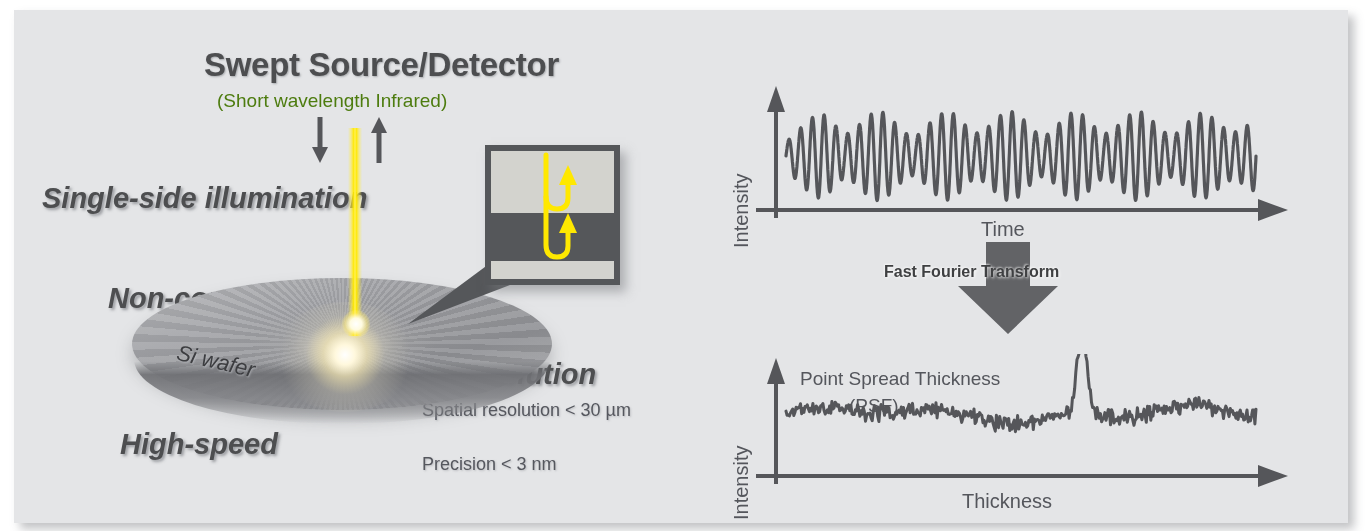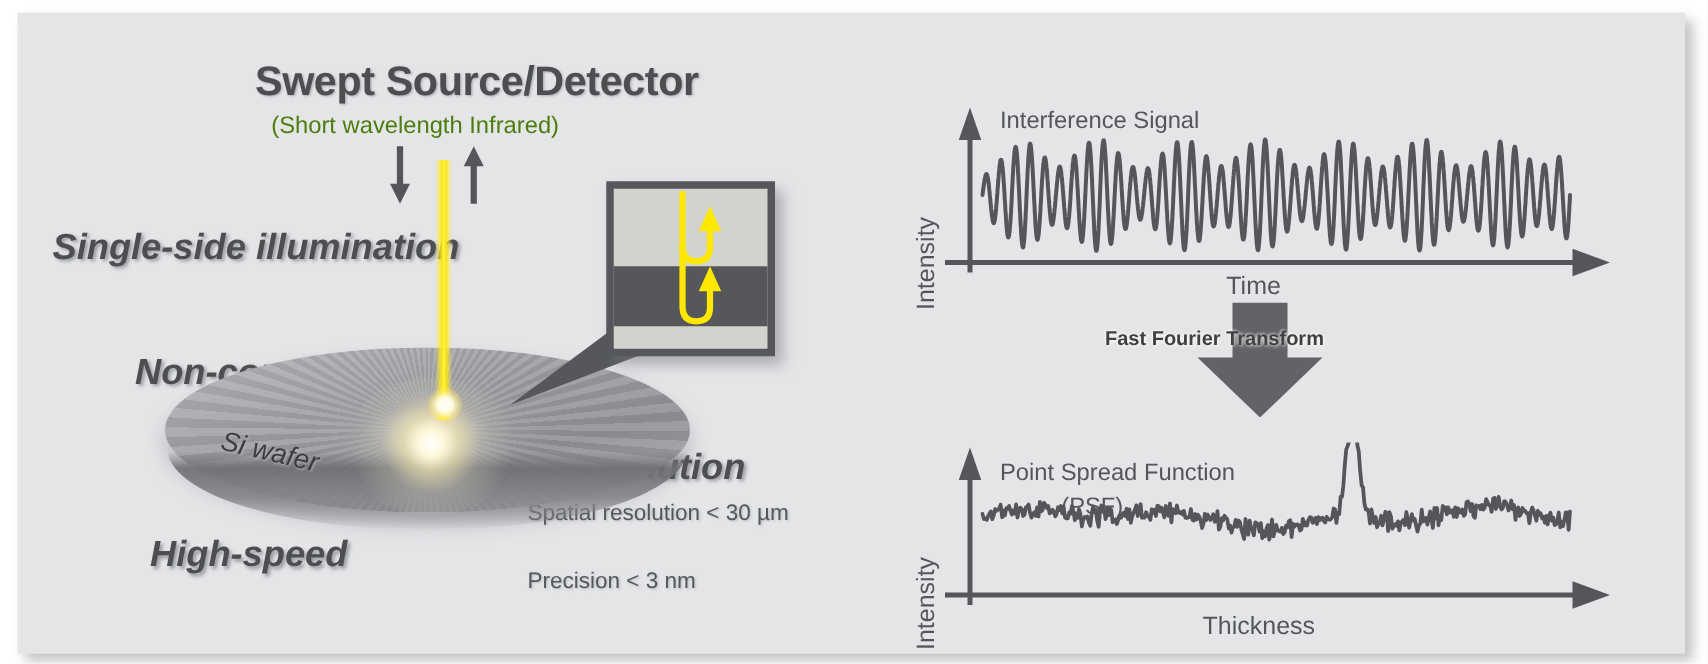--- a/index.html
+++ b/index.html
@@ -111,21 +111,20 @@
           <path d="M55 4 L55 46 Q55 58 66 58 Q77 58 77 47 L77 33" stroke="#ffe800" stroke-width="5" fill="none" stroke-linecap="round"></path>
           <polygon points="77,14 68,34 86,34" fill="#ffe800"></polygon>
           <path d="M55 46 L55 94 Q55 106 66 106 Q77 106 77 95 L77 81" stroke="#ffe800" stroke-width="5" fill="none" stroke-linecap="round"></path>
           <polygon points="77,62 68,82 86,82" fill="#ffe800"></polygon>
         </svg>
       </div>
     </div>
 
     <div class="abs" style="left:690px;top:60px;width:600px;height:170px;">
       <div class="abs t-ax rot" style="left:26px;top:178px;">Intensity</div>
-      <div class="abs t-cap" style="left:96px;top:16px;">Interference Signal</div>
       <svg class="abs" style="left:36px;top:8px;" width="564" height="152">
 
         <line x1="36" y1="140" x2="36" y2="30" stroke="#55565a" stroke-width="4"></line>
         <polygon points="36,8 27,34 45,34" fill="#55565a"></polygon>
 
         <line x1="16" y1="132" x2="520" y2="132" stroke="#55565a" stroke-width="4"></line>
         <polygon points="548,132 518,121 518,143" fill="#55565a"></polygon>
 
         <polyline id="trace-top" fill="none" stroke="#55565a" stroke-width="3.2" stroke-linejoin="round" stroke-linecap="round" points="46.0,78.0 46.2,76.1 46.5,74.3 46.7,72.4 47.0,70.5 47.2,68.8 47.5,67.1 47.7,65.6 48.0,64.3 48.2,63.2 48.5,62.3 48.7,61.6 49.0,61.3 49.2,61.2 49.5,61.5 49.7,62.0 50.0,62.9 50.2,64.0 50.5,65.5 50.7,67.2 50.9,69.1 51.2,71.3 51.4,73.6 51.7,76.1 51.9,78.6 52.2,81.3 52.4,83.9 52.7,86.5 52.9,89.0 53.2,91.3 53.4,93.5 53.7,95.4 53.9,97.1 54.2,98.5 54.4,99.5 54.7,100.2 54.9,100.5 55.2,100.4 55.4,99.9 55.6,99.0 55.9,97.7 56.1,96.0 56.4,93.9 56.6,91.6 56.9,88.9 57.1,86.0 57.4,82.9 57.6,79.7 57.9,76.3 58.1,72.9 58.4,69.6 58.6,66.3 58.9,63.2 59.1,60.3 59.4,57.6 59.6,55.3 59.9,53.3 60.1,51.8 60.3,50.6 60.6,50.0 60.8,49.8 61.1,50.1 61.3,50.9 61.6,52.2 61.8,54.0 62.1,56.3 62.3,58.9 62.6,62.0 62.8,65.4 63.1,69.1 63.3,72.9 63.6,77.0 63.8,81.1 64.1,85.2 64.3,89.3 64.6,93.2 64.8,96.9 65.0,100.4 65.3,103.5 65.5,106.1 65.8,108.4 66.0,110.1 66.3,111.3 66.5,111.9 66.8,111.9 67.0,111.3 67.3,110.1 67.5,108.4 67.8,106.1 68.0,103.2 68.3,99.9 68.5,96.1 68.8,91.9 69.0,87.5 69.3,82.8 69.5,78.0 69.7,73.1 70.0,68.3 70.2,63.6 70.5,59.1 70.7,55.0 71.0,51.1 71.2,47.8 71.5,44.9 71.7,42.6 72.0,40.9 72.2,39.9 72.5,39.5 72.7,39.7 73.0,40.7 73.2,42.3 73.5,44.6 73.7,47.4 74.0,50.8 74.2,54.7 74.4,59.1 74.7,63.8 74.9,68.8 75.2,74.0 75.4,79.3 75.7,84.7 75.9,89.9 76.2,95.0 76.4,99.8 76.7,104.2 76.9,108.3 77.2,111.8 77.4,114.8 77.7,117.1 77.9,118.8 78.2,119.7 78.4,120.0 78.7,119.5 78.9,118.2 79.1,116.3 79.4,113.7 79.6,110.4 79.9,106.5 80.1,102.1 80.4,97.3 80.6,92.1 80.9,86.6 81.1,80.9 81.4,75.1 81.6,69.5 81.9,64.0 82.1,58.8 82.4,54.1 82.6,49.8 82.9,46.0 83.1,42.8 83.4,40.3 83.6,38.5 83.8,37.3 84.1,36.9 84.3,37.2 84.6,38.2 84.8,39.9 85.1,42.3 85.3,45.2 85.6,48.7 85.8,52.7 86.1,57.0 86.3,61.7 86.6,66.6 86.8,71.6 87.1,76.7 87.3,81.8 87.6,86.7 87.8,91.4 88.1,95.9 88.3,100.0 88.5,103.6 88.8,106.7 89.0,109.4 89.3,111.4 89.5,112.8 89.8,113.6 90.0,113.8 90.3,113.3 90.5,112.3 90.8,110.6 91.0,108.4 91.3,105.7 91.5,102.6 91.8,99.0 92.0,95.2 92.3,91.1 92.5,86.8 92.8,82.4 93.0,78.0 93.2,73.7 93.5,69.5 93.7,65.5 94.0,61.8 94.2,58.5 94.5,55.5 94.7,53.0 95.0,51.0 95.2,49.4 95.5,48.4 95.7,48.0 96.0,48.0 96.2,48.6 96.5,49.7 96.7,51.3 97.0,53.3 97.2,55.7 97.5,58.4 97.7,61.5 97.9,64.7 98.2,68.2 98.4,71.7 98.7,75.3 98.9,78.9 99.2,82.4 99.4,85.7 99.7,88.9 99.9,91.8 100.2,94.3 100.4,96.6 100.7,98.5 100.9,100.0 101.2,101.0 101.4,101.7 101.7,101.9 101.9,101.7 102.2,101.1 102.4,100.0 102.6,98.7 102.9,97.0 103.1,95.0 103.4,92.7 103.6,90.3 103.9,87.7 104.1,84.9 104.4,82.2 104.6,79.4 104.9,76.6 105.1,73.9 105.4,71.1 105.6,68.5 105.9,66.0 106.1,63.6 106.4,61.5 106.6,59.6 106.9,58.1 107.1,56.8 107.3,55.9 107.6,55.4 107.8,55.3 108.1,55.6 108.3,56.3 108.6,57.4 108.8,58.8 109.1,60.7 109.3,62.8 109.6,65.3 109.8,68.0 110.1,70.9 110.3,74.0 110.6,77.2 110.8,80.4 111.1,83.7 111.3,86.9 111.6,90.0 111.8,92.9 112.0,95.6 112.3,98.0 112.5,100.1 112.8,101.9 113.0,103.2 113.3,104.1 113.5,104.5 113.8,104.5 114.0,104.1 114.3,103.1 114.5,101.7 114.8,99.9 115.0,97.6 115.3,95.0 115.5,92.1 115.8,88.8 116.0,85.4 116.3,81.7 116.5,78.0 116.7,74.2 117.0,70.4 117.2,66.7 117.5,63.1 117.7,59.7 118.0,56.6 118.2,53.8 118.5,51.4 118.7,49.4 119.0,47.9 119.2,46.9 119.5,46.5 119.7,46.6 120.0,47.2 120.2,48.4 120.5,50.2 120.7,52.5 121.0,55.2 121.2,58.4 121.4,62.0 121.7,66.0 121.9,70.2 122.2,74.6 122.4,79.1 122.7,83.7 122.9,88.3 123.2,92.7 123.4,97.0 123.7,100.9 123.9,104.5 124.2,107.7 124.4,110.5 124.7,112.6 124.9,114.2 125.2,115.2 125.4,115.5 125.7,115.2 125.9,114.2 126.1,112.6 126.4,110.3 126.6,107.4 126.9,104.0 127.1,100.1 127.4,95.7 127.6,90.9 127.9,85.9 128.1,80.7 128.4,75.3 128.6,70.0 128.9,64.8 129.1,59.7 129.4,55.0 129.6,50.7 129.9,46.8 130.1,43.4 130.4,40.6 130.6,38.5 130.8,37.0 131.1,36.2 131.3,36.2 131.6,36.9 131.8,38.4 132.1,40.5 132.3,43.3 132.6,46.7 132.8,50.7 133.1,55.2 133.3,60.1 133.6,65.4 133.8,70.9 134.1,76.6 134.3,82.3 134.6,88.0 134.8,93.5 135.1,98.8 135.3,103.7 135.5,108.3 135.8,112.3 136.0,115.7 136.3,118.5 136.5,120.6 136.8,122.0 137.0,122.6 137.3,122.4 137.5,121.5 137.8,119.7 138.0,117.3 138.3,114.1 138.5,110.3 138.8,105.9 139.0,101.0 139.3,95.6 139.5,90.0 139.8,84.1 140.0,78.0 140.2,72.0 140.5,66.1 140.7,60.4 141.0,55.2 141.2,50.3 141.5,46.0 141.7,42.3 142.0,39.3 142.2,36.9 142.5,35.3 142.7,34.4 143.0,34.3 143.2,35.0 143.5,36.4 143.7,38.5 144.0,41.3 144.2,44.7 144.5,48.7 144.7,53.1 144.9,58.0 145.2,63.1 145.4,68.4 145.7,73.9 145.9,79.4 146.2,84.8 146.4,90.0 146.7,95.0 146.9,99.6 147.2,103.8 147.4,107.6 147.7,110.7 147.9,113.3 148.2,115.2 148.4,116.5 148.7,117.1 148.9,117.0 149.2,116.2 149.4,114.7 149.6,112.7 149.9,110.0 150.1,106.8 150.4,103.2 150.6,99.1 150.9,94.7 151.1,90.1 151.4,85.3 151.6,80.4 151.9,75.6 152.1,70.8 152.4,66.3 152.6,62.0 152.9,58.0 153.1,54.5 153.4,51.5 153.6,48.9 153.9,46.9 154.1,45.5 154.3,44.6 154.6,44.4 154.8,44.7 155.1,45.6 155.3,47.1 155.6,49.1 155.8,51.5 156.1,54.4 156.3,57.7 156.6,61.2 156.8,65.0 157.1,68.9 157.3,72.9 157.6,77.0 157.8,81.0 158.1,84.9 158.3,88.5 158.6,92.0 158.8,95.1 159.0,97.9 159.3,100.2 159.5,102.2 159.8,103.6 160.0,104.6 160.3,105.1 160.5,105.2 160.8,104.7 161.0,103.8 161.3,102.5 161.5,100.7 161.8,98.6 162.0,96.2 162.3,93.5 162.5,90.6 162.8,87.6 163.0,84.4 163.3,81.2 163.5,78.0 163.7,74.9 164.0,71.8 164.2,68.9 164.5,66.2 164.7,63.7 165.0,61.4 165.2,59.5 165.5,58.0 165.7,56.8 166.0,55.9 166.2,55.5 166.5,55.5 166.7,55.8 167.0,56.6 167.2,57.7 167.5,59.1 167.7,60.9 168.0,63.0 168.2,65.2 168.4,67.7 168.7,70.4 168.9,73.1 169.2,75.9 169.4,78.7 169.7,81.5 169.9,84.1 170.2,86.7 170.4,89.0 170.7,91.2 170.9,93.0 171.2,94.6 171.4,95.9 171.7,96.9 171.9,97.5 172.2,97.8 172.4,97.7 172.7,97.3 172.9,96.5 173.1,95.5 173.4,94.1 173.6,92.5 173.9,90.7 174.1,88.6 174.4,86.4 174.6,84.1 174.9,81.7 175.1,79.2 175.4,76.8 175.6,74.3 175.9,71.8 176.1,69.4 176.4,67.0 176.6,64.8 176.9,62.8 177.1,61.0 177.4,59.5 177.6,58.2 177.8,57.3 178.1,56.7 178.3,56.5 178.6,56.7 178.8,57.3 179.1,58.2 179.3,59.5 179.6,61.2 179.8,63.2 180.1,65.6 180.3,68.2 180.6,71.0 180.8,74.0 181.1,77.2 181.3,80.4 181.6,83.7 181.8,86.9 182.1,90.1 182.3,93.0 182.5,95.8 182.8,98.3 183.0,100.5 183.3,102.3 183.5,103.8 183.8,104.8 184.0,105.3 184.3,105.4 184.5,105.0 184.8,104.1 185.0,102.7 185.3,100.9 185.5,98.6 185.8,95.9 186.0,92.8 186.3,89.4 186.5,85.8 186.8,82.0 187.0,78.0 187.2,74.0 187.5,69.9 187.7,66.0 188.0,62.2 188.2,58.6 188.5,55.4 188.7,52.4 189.0,49.9 189.2,47.9 189.5,46.3 189.7,45.3 190.0,44.9 190.2,45.0 190.5,45.7 190.7,47.0 191.0,48.9 191.2,51.3 191.5,54.2 191.7,57.6 191.9,61.3 192.2,65.5 192.4,69.9 192.7,74.5 192.9,79.2 193.2,84.0 193.4,88.7 193.7,93.3 193.9,97.7 194.2,101.7 194.4,105.5 194.7,108.8 194.9,111.5 195.2,113.8 195.4,115.4 195.7,116.4 195.9,116.7 196.2,116.3 196.4,115.3 196.6,113.6 196.9,111.2 197.1,108.2 197.4,104.7 197.6,100.6 197.9,96.1 198.1,91.3 198.4,86.1 198.6,80.7 198.9,75.3 199.1,69.8 199.4,64.5 199.6,59.4 199.9,54.6 200.1,50.2 200.4,46.2 200.6,42.9 200.9,40.1 201.1,37.9 201.3,36.5 201.6,35.8 201.8,35.8 202.1,36.5 202.3,38.0 202.6,40.2 202.8,43.1 203.1,46.5 203.3,50.6 203.6,55.1 203.8,60.1 204.1,65.4 204.3,70.9 204.6,76.6 204.8,82.3 205.1,88.0 205.3,93.5 205.6,98.7 205.8,103.6 206.0,108.1 206.3,112.1 206.5,115.5 206.8,118.2 207.0,120.3 207.3,121.6 207.5,122.1 207.8,121.9 208.0,120.9 208.3,119.2 208.5,116.7 208.8,113.6 209.0,109.8 209.3,105.5 209.5,100.6 209.8,95.3 210.0,89.7 210.3,83.9 210.5,78.0 210.7,72.1 211.0,66.3 211.2,60.8 211.5,55.7 211.7,51.0 212.0,46.9 212.2,43.3 212.5,40.3 212.7,38.1 213.0,36.6 213.2,35.8 213.5,35.7 213.7,36.4 214.0,37.8 214.2,39.9 214.5,42.6 214.7,46.0 215.0,49.8 215.2,54.1 215.4,58.8 215.7,63.7 215.9,68.8 216.2,74.1 216.4,79.3 216.7,84.5 216.9,89.4 217.2,94.2 217.4,98.6 217.7,102.5 217.9,106.0 218.2,109.0 218.4,111.4 218.7,113.2 218.9,114.3 219.2,114.8 219.4,114.7 219.7,113.9 219.9,112.5 220.1,110.5 220.4,108.0 220.6,104.9 220.9,101.5 221.1,97.7 221.4,93.6 221.6,89.2 221.9,84.8 222.1,80.3 222.4,75.8 222.6,71.4 222.9,67.2 223.1,63.2 223.4,59.5 223.6,56.3 223.9,53.4 224.1,51.1 224.4,49.2 224.6,47.9 224.8,47.1 225.1,46.9 225.3,47.2 225.6,48.1 225.8,49.4 226.1,51.3 226.3,53.5 226.6,56.2 226.8,59.2 227.1,62.5 227.3,66.0 227.6,69.6 227.8,73.3 228.1,77.1 228.3,80.8 228.6,84.3 228.8,87.7 229.1,90.9 229.3,93.8 229.5,96.3 229.8,98.5 230.0,100.3 230.3,101.7 230.5,102.6 230.8,103.1 231.0,103.1 231.3,102.7 231.5,101.8 231.8,100.6 232.0,99.0 232.3,97.1 232.5,94.8 232.8,92.3 233.0,89.7 233.3,86.8 233.5,83.9 233.8,80.9 234.0,78.0 234.2,75.1 234.5,72.2 234.7,69.4 235.0,66.7 235.2,64.1 235.5,61.8 235.7,59.8 236.0,58.1 236.2,56.7 236.5,55.7 236.7,55.0 237.0,54.8 237.2,54.9 237.5,55.5 237.7,56.4 238.0,57.8 238.2,59.5 238.5,61.6 238.7,63.9 238.9,66.6 239.2,69.4 239.4,72.4 239.7,75.6 239.9,78.8 240.2,82.0 240.4,85.2 240.7,88.3 240.9,91.2 241.2,93.9 241.4,96.4 241.7,98.5 241.9,100.3 242.2,101.8 242.4,102.8 242.7,103.4 242.9,103.5 243.2,103.2 243.4,102.5 243.6,101.3 243.9,99.7 244.1,97.7 244.4,95.4 244.6,92.7 244.9,89.8 245.1,86.6 245.4,83.2 245.6,79.8 245.9,76.2 246.1,72.7 246.4,69.1 246.6,65.7 246.9,62.4 247.1,59.3 247.4,56.5 247.6,54.1 247.9,52.0 248.1,50.4 248.3,49.2 248.6,48.5 248.8,48.3 249.1,48.6 249.3,49.5 249.6,50.9 249.8,52.8 250.1,55.1 250.3,57.9 250.6,61.2 250.8,64.7 251.1,68.6 251.3,72.7 251.6,76.9 251.8,81.3 252.1,85.6 252.3,89.9 252.6,94.0 252.8,97.9 253.0,101.5 253.3,104.8 253.5,107.6 253.8,109.9 254.0,111.7 254.3,113.0 254.5,113.6 254.8,113.6 255.0,113.0 255.3,111.8 255.5,109.9 255.8,107.5 256.0,104.5 256.3,101.0 256.5,97.0 256.8,92.6 257.0,88.0 257.3,83.1 257.5,78.0 257.7,72.9 258.0,67.8 258.2,62.9 258.5,58.2 258.7,53.8 259.0,49.8 259.2,46.3 259.5,43.2 259.7,40.8 260.0,39.0 260.2,37.9 260.5,37.5 260.7,37.8 261.0,38.8 261.2,40.5 261.5,42.9 261.7,45.9 262.0,49.4 262.2,53.6 262.4,58.1 262.7,63.1 262.9,68.4 263.2,73.8 263.4,79.4 263.7,85.0 263.9,90.5 264.2,95.8 264.4,100.9 264.7,105.6 264.9,109.8 265.2,113.6 265.4,116.7 265.7,119.1 265.9,120.9 266.2,121.9 266.4,122.2 266.7,121.6 266.9,120.3 267.1,118.3 267.4,115.5 267.6,112.1 267.9,108.0 268.1,103.4 268.4,98.3 268.6,92.8 268.9,87.0 269.1,81.0 269.4,75.0 269.6,69.0 269.9,63.2 270.1,57.7 270.4,52.5 270.6,47.9 270.9,43.8 271.1,40.3 271.4,37.5 271.6,35.5 271.8,34.2 272.1,33.6 272.3,33.8 272.6,34.8 272.8,36.6 273.1,39.1 273.3,42.2 273.6,45.9 273.8,50.2 274.1,54.9 274.3,60.0 274.6,65.4 274.8,70.9 275.1,76.6 275.3,82.2 275.6,87.8 275.8,93.1 276.1,98.1 276.3,102.8 276.5,107.0 276.8,110.6 277.0,113.7 277.3,116.1 277.5,117.8 277.8,118.9 278.0,119.2 278.3,118.8 278.5,117.7 278.8,115.9 279.0,113.4 279.3,110.4 279.5,106.8 279.8,102.7 280.0,98.2 280.3,93.4 280.5,88.4 280.8,83.2 281.0,78.0 281.2,72.8 281.5,67.8 281.7,63.0 282.0,58.6 282.2,54.6 282.5,51.0 282.7,48.0 283.0,45.5 283.2,43.7 283.5,42.5 283.7,41.9 284.0,41.9 284.2,42.6 284.5,43.9 284.7,45.8 285.0,48.2 285.2,51.0 285.5,54.3 285.7,58.0 285.9,61.9 286.2,66.1 286.4,70.4 286.7,74.7 286.9,79.1 287.2,83.3 287.4,87.4 287.7,91.2 287.9,94.8 288.2,97.9 288.4,100.7 288.7,103.0 288.9,104.9 289.2,106.2 289.4,107.0 289.7,107.3 289.9,107.1 290.2,106.3 290.4,105.1 290.6,103.5 290.9,101.4 291.1,98.9 291.4,96.2 291.6,93.2 291.9,90.0 292.1,86.6 292.4,83.2 292.6,79.7 292.9,76.3 293.1,73.0 293.4,69.7 293.6,66.7 293.9,63.9 294.1,61.4 294.4,59.1 294.6,57.3 294.9,55.8 295.1,54.7 295.3,54.1 295.6,53.8 295.8,54.0 296.1,54.6 296.3,55.6 296.6,57.0 296.8,58.7 297.1,60.8 297.3,63.1 297.6,65.7 297.8,68.4 298.1,71.3 298.3,74.3 298.6,77.3 298.8,80.2 299.1,83.1 299.3,85.9 299.6,88.5 299.8,90.9 300.0,93.0 300.3,94.8 300.5,96.4 300.8,97.6 301.0,98.4 301.3,98.8 301.5,98.9 301.8,98.7 302.0,98.0 302.3,97.1 302.5,95.8 302.8,94.2 303.0,92.4 303.3,90.3 303.5,88.0 303.8,85.6 304.0,83.1 304.3,80.6 304.5,78.0 304.7,75.4 305.0,72.8 305.2,70.3 305.5,67.8 305.7,65.5 306.0,63.3 306.2,61.4 306.5,59.7 306.7,58.3 307.0,57.2 307.2,56.5 307.5,56.1 307.7,56.2 308.0,56.6 308.2,57.4 308.5,58.6 308.7,60.1 309.0,62.0 309.2,64.3 309.4,66.8 309.7,69.5 309.9,72.5 310.2,75.6 310.4,78.8 310.7,82.1 310.9,85.3 311.2,88.4 311.4,91.5 311.7,94.3 311.9,96.9 312.2,99.2 312.4,101.2 312.7,102.8 312.9,104.0 313.2,104.7 313.4,105.0 313.7,104.8 313.9,104.1 314.1,102.9 314.4,101.3 314.6,99.3 314.9,96.8 315.1,94.0 315.4,90.8 315.6,87.4 315.9,83.7 316.1,79.9 316.4,76.0 316.6,72.1 316.9,68.2 317.1,64.4 317.4,60.8 317.6,57.4 317.9,54.4 318.1,51.7 318.4,49.4 318.6,47.6 318.8,46.2 319.1,45.5 319.3,45.3 319.6,45.7 319.8,46.6 320.1,48.2 320.3,50.2 320.6,52.8 320.8,55.9 321.1,59.5 321.3,63.4 321.6,67.7 321.8,72.2 322.1,76.8 322.3,81.6 322.6,86.3 322.8,91.0 323.1,95.6 323.3,99.8 323.5,103.8 323.8,107.4 324.0,110.5 324.3,113.0 324.5,115.0 324.8,116.4 325.0,117.1 325.3,117.1 325.5,116.4 325.8,115.0 326.0,113.0 326.3,110.3 326.5,107.0 326.8,103.2 327.0,98.8 327.3,94.0 327.5,88.9 327.8,83.5 328.0,78.0 328.2,72.4 328.5,66.9 328.7,61.6 329.0,56.6 329.2,51.9 329.5,47.7 329.7,44.0 330.0,40.8 330.2,38.4 330.5,36.6 330.7,35.5 331.0,35.2 331.2,35.6 331.5,36.8 331.7,38.7 332.0,41.3 332.2,44.5 332.5,48.3 332.7,52.7 332.9,57.5 333.2,62.7 333.4,68.1 333.7,73.7 333.9,79.4 334.2,85.1 334.4,90.7 334.7,96.1 334.9,101.1 335.2,105.8 335.4,110.0 335.7,113.6 335.9,116.6 336.2,119.0 336.4,120.6 336.7,121.5 336.9,121.7 337.2,121.0 337.4,119.6 337.6,117.5 337.9,114.7 338.1,111.3 338.4,107.2 338.6,102.7 338.9,97.7 339.1,92.3 339.4,86.7 339.6,80.9 339.9,75.1 340.1,69.4 340.4,63.9 340.6,58.7 340.9,53.9 341.1,49.6 341.4,45.8 341.6,42.6 341.9,40.1 342.1,38.3 342.3,37.2 342.6,36.8 342.8,37.1 343.1,38.2 343.3,39.9 343.6,42.3 343.8,45.3 344.1,48.8 344.3,52.7 344.6,57.1 344.8,61.7 345.1,66.6 345.3,71.7 345.6,76.7 345.8,81.8 346.1,86.7 346.3,91.3 346.6,95.7 346.8,99.7 347.0,103.3 347.3,106.4 347.5,109.0 347.8,110.9 348.0,112.3 348.3,113.1 348.5,113.2 348.8,112.7 349.0,111.7 349.3,110.0 349.5,107.8 349.8,105.1 350.0,102.0 350.3,98.6 350.5,94.8 350.8,90.7 351.0,86.6 351.3,82.3 351.5,78.0 351.7,73.8 352.0,69.7 352.2,65.8 352.5,62.2 352.7,58.9 353.0,56.0 353.2,53.6 353.5,51.6 353.7,50.0 354.0,49.0 354.2,48.6 354.5,48.6 354.7,49.1 355.0,50.2 355.2,51.7 355.5,53.7 355.7,56.0 356.0,58.7 356.2,61.7 356.4,64.9 356.7,68.3 356.9,71.8 357.2,75.3 357.4,78.9 357.7,82.3 357.9,85.7 358.2,88.8 358.4,91.7 358.7,94.3 358.9,96.6 359.2,98.5 359.4,100.0 359.7,101.1 359.9,101.7 360.2,102.0 360.4,101.8 360.7,101.2 360.9,100.2 361.1,98.9 361.4,97.2 361.6,95.2 361.9,92.9 362.1,90.5 362.4,87.8 362.6,85.1 362.9,82.2 363.1,79.4 363.4,76.6 363.6,73.8 363.9,71.0 364.1,68.3 364.4,65.8 364.6,63.4 364.9,61.3 365.1,59.4 365.4,57.9 365.6,56.7 365.8,55.8 366.1,55.3 366.3,55.2 366.6,55.5 366.8,56.3 367.1,57.4 367.3,58.8 367.6,60.7 367.8,62.9 368.1,65.3 368.3,68.0 368.6,70.9 368.8,74.0 369.1,77.2 369.3,80.4 369.6,83.6 369.8,86.8 370.1,89.8 370.3,92.7 370.5,95.3 370.8,97.7 371.0,99.7 371.3,101.4 371.5,102.7 371.8,103.6 372.0,104.0 372.3,103.9 372.5,103.4 372.8,102.5 373.0,101.1 373.3,99.3 373.5,97.1 373.8,94.5 374.0,91.7 374.3,88.5 374.5,85.1 374.8,81.6 375.0,78.0 375.2,74.3 375.5,70.7 375.7,67.0 376.0,63.6 376.2,60.3 376.5,57.2 376.7,54.5 377.0,52.2 377.2,50.3 377.5,48.8 377.7,47.8 378.0,47.4 378.2,47.5 378.5,48.1 378.7,49.3 379.0,51.0 379.2,53.2 379.5,55.8 379.7,59.0 379.9,62.5 380.2,66.3 380.4,70.4 380.7,74.7 380.9,79.1 381.2,83.6 381.4,88.0 381.7,92.3 381.9,96.5 382.2,100.3 382.4,103.9 382.7,107.0 382.9,109.6 383.2,111.8 383.4,113.3 383.7,114.3 383.9,114.6 384.2,114.3 384.4,113.3 384.6,111.8 384.9,109.5 385.1,106.7 385.4,103.4 385.6,99.5 385.9,95.3 386.1,90.6 386.4,85.7 386.6,80.6 386.9,75.4 387.1,70.2 387.4,65.0 387.6,60.1 387.9,55.5 388.1,51.2 388.4,47.4 388.6,44.0 388.9,41.3 389.1,39.2 389.3,37.7 389.6,36.9 389.8,36.9 390.1,37.6 390.3,39.0 390.6,41.0 390.8,43.8 391.1,47.1 391.3,51.1 391.6,55.5 391.8,60.4 392.1,65.5 392.3,71.0 392.6,76.6 392.8,82.2 393.1,87.9 393.3,93.4 393.6,98.6 393.8,103.5 394.0,108.0 394.3,112.0 394.5,115.5 394.8,118.3 395.0,120.4 395.3,121.7 395.5,122.4 395.8,122.2 396.0,121.3 396.3,119.6 396.5,117.1 396.8,114.0 397.0,110.2 397.3,105.8 397.5,100.9 397.8,95.6 398.0,90.0 398.3,84.0 398.5,78.0 398.7,72.0 399.0,66.1 399.2,60.4 399.5,55.1 399.7,50.3 400.0,46.0 400.2,42.2 400.5,39.1 400.7,36.7 401.0,35.1 401.2,34.2 401.5,34.1 401.7,34.7 402.0,36.1 402.2,38.3 402.5,41.1 402.7,44.5 403.0,48.5 403.2,52.9 403.4,57.8 403.7,62.9 403.9,68.3 404.2,73.8 404.4,79.4 404.7,84.9 404.9,90.2 405.2,95.2 405.4,99.9 405.7,104.2 405.9,108.0 406.2,111.2 406.4,113.9 406.7,115.8 406.9,117.2 407.2,117.8 407.4,117.7 407.7,116.9 407.9,115.4 408.1,113.4 408.4,110.7 408.6,107.4 408.9,103.7 409.1,99.6 409.4,95.1 409.6,90.4 409.9,85.5 410.1,80.5 410.4,75.5 410.6,70.6 410.9,66.0 411.1,61.6 411.4,57.5 411.6,53.9 411.9,50.8 412.1,48.1 412.4,46.1 412.6,44.6 412.8,43.7 413.1,43.4 413.3,43.8 413.6,44.7 413.8,46.2 414.1,48.3 414.3,50.8 414.6,53.7 414.8,57.1 415.1,60.7 415.3,64.6 415.6,68.6 415.8,72.8 416.1,77.0 416.3,81.1 416.6,85.1 416.8,88.9 417.1,92.4 417.3,95.6 417.5,98.5 417.8,100.9 418.0,102.9 418.3,104.5 418.5,105.5 418.8,106.1 419.0,106.1 419.3,105.6 419.5,104.7 419.8,103.3 420.0,101.5 420.3,99.4 420.5,96.9 420.8,94.1 421.0,91.1 421.3,87.9 421.5,84.6 421.8,81.3 422.0,78.0 422.2,74.7 422.5,71.6 422.7,68.5 423.0,65.7 423.2,63.0 423.5,60.7 423.7,58.7 424.0,57.0 424.2,55.7 424.5,54.9 424.7,54.4 425.0,54.3 425.2,54.7 425.5,55.4 425.7,56.6 426.0,58.1 426.2,59.9 426.5,62.1 426.7,64.5 426.9,67.1 427.2,69.9 427.4,72.8 427.7,75.8 427.9,78.7 428.2,81.7 428.4,84.5 428.7,87.3 428.9,89.8 429.2,92.1 429.4,94.1 429.7,95.9 429.9,97.3 430.2,98.4 430.4,99.1 430.7,99.4 430.9,99.3 431.2,98.9 431.4,98.1 431.6,97.0 431.9,95.6 432.1,93.8 432.4,91.8 432.6,89.6 432.9,87.2 433.1,84.7 433.4,82.0 433.6,79.3 433.9,76.7 434.1,73.9 434.4,71.2 434.6,68.6 434.9,66.1 435.1,63.7 435.4,61.5 435.6,59.6 435.9,58.0 436.1,56.7 436.3,55.7 436.6,55.1 436.8,54.9 437.1,55.2 437.3,55.8 437.6,56.8 437.8,58.3 438.1,60.1 438.3,62.3 438.6,64.8 438.8,67.6 439.1,70.6 439.3,73.8 439.6,77.2 439.8,80.6 440.1,84.0 440.3,87.4 440.6,90.7 440.8,93.8 441.0,96.7 441.3,99.3 441.5,101.6 441.8,103.5 442.0,104.9 442.3,105.9 442.5,106.5 442.8,106.5 443.0,106.1 443.3,105.1 443.5,103.6 443.8,101.7 444.0,99.3 444.3,96.5 444.5,93.3 444.8,89.8 445.0,86.1 445.3,82.1 445.5,78.0 445.7,73.8 446.0,69.7 446.2,65.6 446.5,61.7 446.7,58.0 447.0,54.6 447.2,51.6 447.5,49.0 447.7,46.9 448.0,45.2 448.2,44.2 448.5,43.7 448.7,43.8 449.0,44.6 449.2,45.9 449.5,47.8 449.7,50.3 450.0,53.3 450.2,56.8 450.4,60.7 450.7,65.0 450.9,69.6 451.2,74.3 451.4,79.2 451.7,84.2 451.9,89.1 452.2,93.9 452.4,98.4 452.7,102.7 452.9,106.6 453.2,110.0 453.4,112.9 453.7,115.2 453.9,116.9 454.2,118.0 454.4,118.3 454.7,117.9 454.9,116.8 455.1,115.1 455.4,112.6 455.6,109.5 455.9,105.8 456.1,101.6 456.4,96.9 456.6,91.8 456.9,86.4 457.1,80.8 457.4,75.1 457.6,69.5 457.9,64.0 458.1,58.7 458.4,53.9 458.6,49.4 458.9,45.4 459.1,42.0 459.4,39.3 459.6,37.2 459.8,35.9 460.1,35.3 460.3,35.4 460.6,36.3 460.8,37.9 461.1,40.2 461.3,43.1 461.6,46.7 461.8,50.8 462.1,55.4 462.3,60.3 462.6,65.6 462.8,71.0 463.1,76.6 463.3,82.2 463.6,87.7 463.8,93.0 464.1,98.1 464.3,102.8 464.5,107.0 464.8,110.8 465.0,113.9 465.3,116.4 465.5,118.3 465.8,119.4 466.0,119.9 466.3,119.5 466.5,118.5 466.8,116.8 467.0,114.3 467.3,111.3 467.5,107.7 467.8,103.5 468.0,99.0 468.3,94.0 468.5,88.8 468.8,83.5 469.0,78.0 469.2,72.6 469.5,67.3 469.7,62.3 470.0,57.6 470.2,53.3 470.5,49.5 470.7,46.2 471.0,43.5 471.2,41.5 471.5,40.1 471.7,39.4 472.0,39.4 472.2,40.0 472.5,41.4 472.7,43.3 473.0,45.8 473.2,48.8 473.5,52.3 473.7,56.3 473.9,60.5 474.2,65.0 474.4,69.7 474.7,74.4 474.9,79.2 475.2,83.9 475.4,88.4 475.7,92.6 475.9,96.6 476.2,100.2 476.4,103.3 476.7,106.0 476.9,108.1 477.2,109.7 477.4,110.7 477.7,111.2 477.9,111.0 478.2,110.3 478.4,109.0 478.6,107.2 478.9,104.9 479.1,102.1 479.4,99.0 479.6,95.6 479.9,91.9 480.1,88.0 480.4,84.1 480.6,80.0 480.9,76.0 481.1,72.1 481.4,68.3 481.6,64.7 481.9,61.4 482.1,58.4 482.4,55.8 482.6,53.6 482.9,51.8 483.1,50.5 483.3,49.7 483.6,49.5 483.8,49.7 484.1,50.4 484.3,51.6 484.6,53.2 484.8,55.2 485.1,57.7 485.3,60.4 485.6,63.4 485.8,66.7 486.1,70.1 486.3,73.6 486.6,77.1 486.8,80.6 487.1,84.1 487.3,87.3 487.6,90.4 487.8,93.2 488.0,95.8 488.3,98.0 488.5,99.8 488.8,101.2 489.0,102.2 489.3,102.7 489.5,102.9 489.8,102.5 490.0,101.8 490.3,100.7 490.5,99.1 490.8,97.2 491.0,95.1 491.3,92.6 491.5,89.9 491.8,87.1 492.0,84.1 492.3,81.1 492.5,78.0 492.7,75.0 493.0,71.9 493.2,69.0 493.5,66.2 493.7,63.5 494.0,61.1 494.2,59.0 494.5,57.1 494.7,55.7 495.0,54.6 495.2,53.9 495.5,53.6 495.7,53.8 496.0,54.3 496.2,55.3 496.5,56.8 496.7,58.5 497.0,60.7 497.2,63.2 497.4,65.9 497.7,68.9 497.9,72.1 498.2,75.5 498.4,78.9 498.7,82.3 498.9,85.6 499.2,88.9 499.4,92.0 499.7,94.9 499.9,97.5 500.2,99.8 500.4,101.7 500.7,103.2 500.9,104.3 501.2,105.0 501.4,105.2 501.7,104.8 501.9,104.1 502.1,102.8 502.4,101.1 502.6,99.0 502.9,96.5 503.1,93.7 503.4,90.6 503.6,87.2 503.9,83.6 504.1,79.9 504.4,76.1 504.6,72.3 504.9,68.6 505.1,65.0 505.4,61.6 505.6,58.4 505.9,55.5 506.1,53.0 506.4,50.9 506.6,49.3 506.8,48.2 507.1,47.5 507.3,47.4 507.6,47.8 507.8,48.8 508.1,50.3 508.3,52.3 508.6,54.8 508.8,57.7 509.1,61.0 509.3,64.6 509.6,68.5 509.8,72.7 510.1,76.9 510.3,81.2 510.6,85.6 510.8,89.8 511.1,93.9 511.3,97.7 511.5,101.2 511.8,104.4 512.0,107.1 512.3,109.3 512.5,111.0 512.8,112.2 513.0,112.7 513.3,112.6 513.5,112.0 513.8,110.7 514.0,108.9 514.3,106.4 514.5,103.5 514.8,100.1 515.0,96.2 515.3,92.0 515.5,87.5 515.8,82.8 516.0,78.0"></polyline>
       </svg>
@@ -134,21 +133,21 @@
 
     <div class="abs" style="left:940px;top:232px;width:120px;height:92px;">
       <svg width="120" height="92">
         <polygon points="32,0 76,0 76,44 104,44 54,92 4,44 32,44" fill="#5b5c5f" opacity="0.95"></polygon>
       </svg>
     </div>
     <div class="abs t-fft" style="left:870px;top:253px;">Fast Fourier Transform</div>
 
     <div class="abs" style="left:690px;top:340px;width:600px;height:170px;">
       <div class="abs t-ax rot" style="left:26px;top:170px;">Intensity</div>
-      <div class="abs t-cap" style="left:96px;top:18px;">Point Spread Function</div>
+      <div class="abs t-cap" style="left:96px;top:18px;">Point Spread Thickness</div>
       <div class="abs t-cap" style="left:145px;top:45px;">(PSF)</div>
       <svg class="abs" style="left:36px;top:4px;" width="564" height="152">
         <line x1="36" y1="130" x2="36" y2="26" stroke="#55565a" stroke-width="4"></line>
         <polygon points="36,4 27,30 45,30" fill="#55565a"></polygon>
         <line x1="16" y1="122" x2="520" y2="122" stroke="#55565a" stroke-width="4"></line>
         <polygon points="548,122 518,111 518,133" fill="#55565a"></polygon>
         <polyline id="trace-bot" fill="none" stroke="#55565a" stroke-width="3" stroke-linejoin="round" stroke-linecap="round" points="46.0,57.1 47.1,61.3 48.2,60.8 49.4,61.9 50.5,59.0 51.6,56.8 52.7,55.1 53.8,61.4 55.0,58.2 56.1,53.3 57.2,54.7 58.3,53.5 59.4,53.3 60.5,49.7 61.7,59.8 62.8,54.5 63.9,58.4 65.0,52.5 66.1,52.9 67.3,50.8 68.4,54.9 69.5,57.6 70.6,54.3 71.7,56.9 72.9,49.5 74.0,60.0 75.1,53.7 76.2,52.1 77.3,53.1 78.5,58.8 79.6,57.7 80.7,51.9 81.8,51.3 82.9,49.6 84.0,56.3 85.2,60.1 86.3,57.5 87.4,55.9 88.5,58.6 89.6,52.0 90.8,59.2 91.9,47.5 93.0,55.1 94.1,53.8 95.2,48.2 96.4,49.9 97.5,52.3 98.6,50.8 99.7,56.7 100.8,56.1 102.0,53.8 103.1,55.4 104.2,59.1 105.3,57.2 106.4,51.8 107.5,54.1 108.7,50.8 109.8,56.7 110.9,51.2 112.0,60.0 113.1,60.6 114.3,60.6 115.4,55.9 116.5,57.0 117.6,50.7 118.7,55.1 119.9,62.2 121.0,56.8 122.1,60.3 123.2,53.4 124.3,57.4 125.5,67.2 126.6,61.6 127.7,59.6 128.8,60.0 129.9,59.1 131.0,63.6 132.2,66.7 133.3,57.5 134.4,51.6 135.5,55.3 136.6,53.8 137.8,62.7 138.9,67.5 140.0,55.3 141.1,50.4 142.2,55.0 143.4,53.8 144.5,61.3 145.6,52.8 146.7,58.3 147.8,52.5 149.0,53.9 150.1,63.8 151.2,61.9 152.3,61.6 153.4,65.2 154.5,62.2 155.7,58.3 156.8,60.2 157.9,57.3 159.0,56.1 160.1,58.8 161.3,53.0 162.4,61.2 163.5,53.5 164.6,64.3 165.7,59.3 166.9,56.2 168.0,53.6 169.1,50.3 170.2,58.8 171.3,54.1 172.5,49.4 173.6,60.3 174.7,59.8 175.8,60.1 176.9,55.8 178.0,58.4 179.2,59.4 180.3,61.9 181.4,53.4 182.5,56.3 183.6,53.7 184.8,58.8 185.9,50.6 187.0,50.9 188.1,55.1 189.2,52.2 190.4,56.0 191.5,59.9 192.6,50.7 193.7,56.0 194.8,58.6 196.0,48.8 197.1,63.9 198.2,53.3 199.3,55.3 200.4,56.7 201.5,50.4 202.7,56.0 203.8,56.5 204.9,55.5 206.0,57.6 207.1,54.7 208.3,60.1 209.4,60.4 210.5,59.9 211.6,59.5 212.7,53.2 213.9,61.8 215.0,62.4 216.1,57.2 217.2,61.6 218.3,57.8 219.5,59.4 220.6,63.2 221.7,68.4 222.8,64.6 223.9,57.0 225.0,62.1 226.2,57.7 227.3,60.3 228.4,62.0 229.5,59.9 230.6,57.3 231.8,63.4 232.9,62.6 234.0,54.9 235.1,69.6 236.2,67.7 237.4,60.6 238.5,62.3 239.6,58.6 240.7,60.4 241.8,61.2 243.0,68.7 244.1,66.4 245.2,72.1 246.3,67.8 247.4,67.2 248.5,61.9 249.7,67.4 250.8,62.5 251.9,63.7 253.0,69.1 254.1,73.0 255.3,77.2 256.4,61.2 257.5,71.3 258.6,73.7 259.7,62.5 260.9,68.3 262.0,70.4 263.1,74.3 264.2,63.9 265.3,64.4 266.5,65.3 267.6,71.3 268.7,64.5 269.8,76.6 270.9,71.0 272.0,75.1 273.2,69.0 274.3,66.1 275.4,77.7 276.5,72.6 277.6,61.6 278.8,75.1 279.9,70.4 281.0,65.9 282.1,70.3 283.2,70.9 284.4,71.3 285.5,68.3 286.6,73.2 287.7,71.9 288.8,66.5 290.0,67.9 291.1,62.9 292.2,62.2 293.3,75.6 294.4,65.0 295.5,67.4 296.7,65.7 297.8,65.6 298.9,66.2 300.0,70.4 301.1,69.6 302.3,61.1 303.4,66.3 304.5,63.9 305.6,66.5 306.7,62.0 307.9,59.7 309.0,60.0 310.1,64.2 311.2,63.5 312.3,60.3 313.5,65.3 314.6,59.7 315.7,62.2 316.8,60.6 317.9,60.1 319.0,62.8 320.2,64.0 321.3,59.5 322.4,61.0 323.5,61.8 324.6,61.4 325.8,59.8 326.9,52.8 328.0,53.5 329.1,64.3 330.2,56.4 331.4,57.2 332.5,43.4 333.6,43.5 334.7,34.3 335.8,18.4 337.0,5.5 338.1,2.9 339.2,-1.0 340.3,-11.9 341.4,-18.1 342.5,-23.6 343.7,-22.5 344.8,-13.9 345.9,2.2 347.0,7.2 348.1,22.2 349.3,34.2 350.4,35.9 351.5,48.4 352.6,53.5 353.7,53.3 354.9,55.7 356.0,64.8 357.1,53.5 358.2,59.1 359.3,64.3 360.5,59.6 361.6,67.8 362.7,65.2 363.8,64.1 364.9,58.6 366.0,66.3 367.2,61.0 368.3,55.4 369.4,56.5 370.5,70.8 371.6,55.8 372.8,59.5 373.9,69.0 375.0,66.8 376.1,65.3 377.2,66.7 378.4,63.1 379.5,70.3 380.6,64.5 381.7,63.0 382.8,61.8 384.0,66.1 385.1,55.6 386.2,61.3 387.3,68.2 388.4,62.8 389.5,57.3 390.7,62.4 391.8,61.1 392.9,66.7 394.0,71.3 395.1,66.3 396.3,64.8 397.4,53.7 398.5,63.1 399.6,61.9 400.7,60.3 401.9,65.7 403.0,60.2 404.1,55.1 405.2,61.8 406.3,68.3 407.5,52.3 408.6,60.8 409.7,52.4 410.8,66.2 411.9,58.7 413.0,62.1 414.2,50.7 415.3,54.3 416.4,52.0 417.5,57.5 418.6,51.8 419.8,56.0 420.9,56.1 422.0,54.1 423.1,59.4 424.2,51.9 425.4,59.6 426.5,52.6 427.6,56.1 428.7,56.0 429.8,53.5 431.0,58.7 432.1,57.4 433.2,47.8 434.3,47.2 435.4,49.1 436.5,55.0 437.7,49.2 438.8,59.0 439.9,60.2 441.0,50.2 442.1,51.3 443.3,50.8 444.4,53.3 445.5,49.9 446.6,53.7 447.7,52.3 448.9,45.3 450.0,47.7 451.1,50.2 452.2,50.3 453.3,55.4 454.5,44.9 455.6,44.2 456.7,53.2 457.8,50.7 458.9,43.4 460.0,50.1 461.2,53.6 462.3,52.3 463.4,46.9 464.5,47.5 465.6,49.8 466.8,54.4 467.9,51.8 469.0,46.4 470.1,53.3 471.2,50.0 472.4,61.9 473.5,54.0 474.6,51.9 475.7,58.8 476.8,57.3 478.0,52.4 479.1,54.8 480.2,54.7 481.3,56.7 482.4,56.6 483.5,64.5 484.7,55.6 485.8,52.1 486.9,54.6 488.0,58.4 489.1,62.6 490.3,54.6 491.4,57.7 492.5,56.6 493.6,60.6 494.7,59.4 495.9,64.2 497.0,58.7 498.1,65.6 499.2,58.8 500.3,56.1 501.5,62.6 502.6,60.2 503.7,66.0 504.8,65.6 505.9,62.2 507.0,56.0 508.2,67.9 509.3,63.2 510.4,66.9 511.5,62.1 512.6,55.9 513.8,56.1 514.9,69.9 516.0,55.2"></polyline>
       </svg>
       <div class="abs t-ax" style="left:258px;top:140px;text-align:center;">Thickness</div>
     </div>

